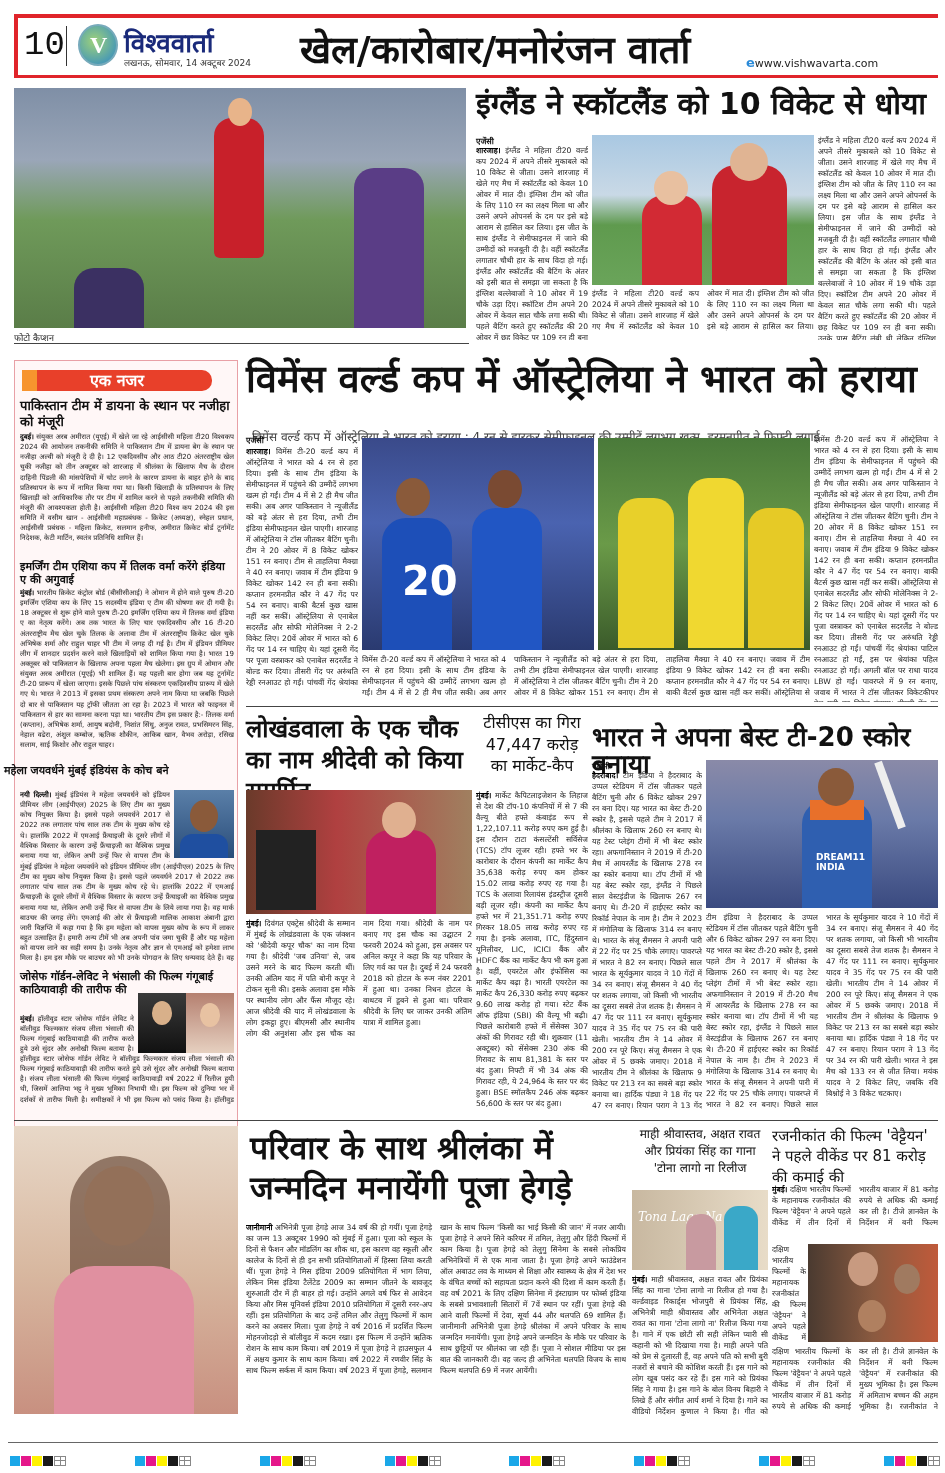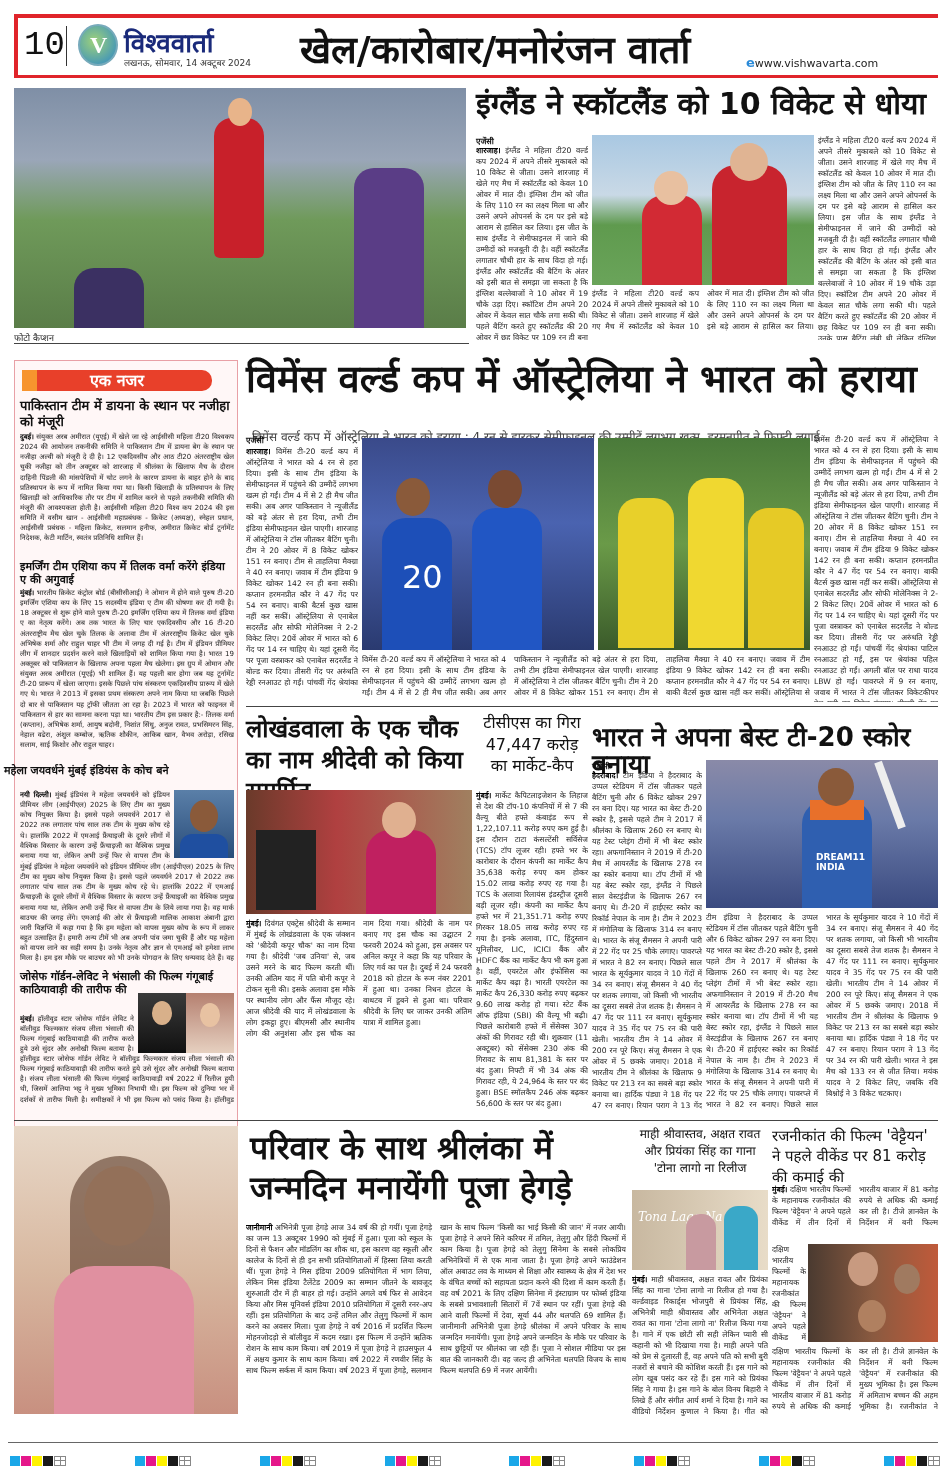--- a/index.html
+++ b/index.html
@@ -93,21 +93,21 @@
 
 <div class="abs hl" style="left:246px;top:360px;width:692px;font-size:38px">विमेंस वर्ल्ड कप में ऑस्ट्रेलिया ने भारत को हराया</div>
 <div class="abs" style="left:252px;top:428px;width:690px;font-size:12px;color:#404040">विमेंस वर्ल्ड कप में ऑस्ट्रेलिया ने भारत को हराया : 4 रन से हारकर सेमीफाइनल की उम्मीदें लगभग खत्म, हरमनप्रीत ने फिफ्टी लगाई</div>
 <div class="abs" style="left:246px;top:434px;font-size:8px;font-weight:bold">एजेंसी</div>
 <div class="abs body" style="left:246px;top:446px;width:112px;height:240px"><b>शारजाह।</b> <span>विमेंस टी-20 वर्ल्ड कप में ऑस्ट्रेलिया ने भारत को 4 रन से हरा दिया। इसी के साथ टीम इंडिया के सेमीफाइनल में पहुंचने की उम्मीदें लगभग खत्म हो गईं। टीम 4 में से 2 ही मैच जीत सकी। अब अगर पाकिस्तान ने न्यूजीलैंड को बड़े अंतर से हरा दिया, तभी टीम इंडिया सेमीफाइनल खेल पाएगी। शारजाह में ऑस्ट्रेलिया ने टॉस जीतकर बैटिंग चुनी। टीम ने 20 ओवर में 8 विकेट खोकर 151 रन बनाए। टीम से ताहलिया मैक्ग्रा ने 40 रन बनाए। जवाब में टीम इंडिया 9 विकेट खोकर 142 रन ही बना सकी। कप्तान हरमनप्रीत कौर ने 47 गेंद पर 54 रन बनाए। बाकी बैटर्स कुछ खास नहीं कर सकीं। ऑस्ट्रेलिया से एनाबेल सदरलैंड और सोफी मोलेनिक्स ने 2-2 विकेट लिए। 20वें ओवर में भारत को 6 गेंद पर 14 रन चाहिए थे। यहां दूसरी गेंद पर पूजा वस्त्राकर को एनाबेल सदरलैंड ने बोल्ड कर दिया। तीसरी गेंद पर अरुंधति रेड्डी रनआउट हो गईं। पांचवीं गेंद श्रेयांका पाटिल रनआउट हो गईं, इस पर श्रेयांका पहिल रनआउट हो गईं। अगली बॉल पर राधा यादव LBW हो गईं। पावरप्ले में 9 रन बनाए, जवाब में भारत ने टॉस जीतकर विकेटकीपर बेथ मूनी का विकेट गंवाया। तीसरी गेंद पर सोफी मोलेनिक्स की बॉल पर स्मृति मंधाना LBW आउट हुईं। टीम इंडिया के लिए दीप्ति शर्मा ने 29 रन बनाए। जॉर्जिया वेयरहम के साथी कैच करवाया। हरमनप्रीत कौर ने चौथे विकेट के लिए 63 रन की पार्टनरशिप की। 16वें ओवर में दोनों ने टीम का स्कोर 100 रन के पार पहुंचा दिया। जेमिमा रोड्रिग्स 12 गेंद पर 16 रन बनाकर आउट हुईं। पावरप्ले के 6 ओवरों में भारत ने 2 विकेट खोकर 47 रन बनाए। ऑस्ट्रेलिया से मेगन शट ने पहले ओवर फेंका। ओवर में भारत ने 5 रन बनाए।</span></div>
 <div class="abs img" style="left:362px;top:438px;width:232px;height:212px;background:linear-gradient(180deg,#3a4a8a 0,#4a63b0 40%,#2a3a70 100%)">
   <div style="position:absolute;left:20px;top:80px;width:70px;height:132px;background:#1d4fb8;border-radius:24px 24px 0 0"></div>
   <div style="position:absolute;left:110px;top:70px;width:70px;height:142px;background:#2156c4;border-radius:24px 24px 0 0"></div>
   <div style="position:absolute;left:34px;top:40px;width:34px;height:38px;background:#8a5a3a;border-radius:50%"></div>
   <div style="position:absolute;left:126px;top:32px;width:34px;height:38px;background:#7a4a32;border-radius:50%"></div>
-  <div style="position:absolute;left:40px;top:120px;font-size:32px;color:#fff;font-weight:normal">20</div>
+  <div style="position:absolute;left:40px;top:120px;font-size:40px;color:#fff;font-weight:bold">20</div>
 </div>
 <div class="abs img" style="left:598px;top:438px;width:212px;height:212px;background:linear-gradient(180deg,#4a7a3a 0,#6a9a48 50%,#3a5a2a 100%)">
   <div style="position:absolute;left:20px;top:60px;width:56px;height:150px;background:#e8d02a;border-radius:20px 20px 0 0"></div>
   <div style="position:absolute;left:90px;top:40px;width:56px;height:170px;background:#f0d830;border-radius:20px 20px 0 0"></div>
   <div style="position:absolute;left:150px;top:70px;width:56px;height:140px;background:#e6ca26;border-radius:20px 20px 0 0"></div>
 </div>
 <div class="abs body cols3" style="left:362px;top:654px;width:448px;height:48px"><span>विमेंस टी-20 वर्ल्ड कप में ऑस्ट्रेलिया ने भारत को 4 रन से हरा दिया। इसी के साथ टीम इंडिया के सेमीफाइनल में पहुंचने की उम्मीदें लगभग खत्म हो गईं। टीम 4 में से 2 ही मैच जीत सकी। अब अगर पाकिस्तान ने न्यूजीलैंड को बड़े अंतर से हरा दिया, तभी टीम इंडिया सेमीफाइनल खेल पाएगी। शारजाह में ऑस्ट्रेलिया ने टॉस जीतकर बैटिंग चुनी। टीम ने 20 ओवर में 8 विकेट खोकर 151 रन बनाए। टीम से ताहलिया मैक्ग्रा ने 40 रन बनाए। जवाब में टीम इंडिया 9 विकेट खोकर 142 रन ही बना सकी। कप्तान हरमनप्रीत कौर ने 47 गेंद पर 54 रन बनाए। बाकी बैटर्स कुछ खास नहीं कर सकीं। ऑस्ट्रेलिया से एनाबेल सदरलैंड और सोफी मोलेनिक्स ने 2-2 विकेट लिए। 20वें ओवर में भारत को 6 गेंद पर 14 रन चाहिए थे। यहां दूसरी गेंद पर पूजा वस्त्राकर को एनाबेल सदरलैंड ने बोल्ड कर दिया। तीसरी गेंद पर अरुंधति रेड्डी रनआउट हो गईं। पांचवीं गेंद श्रेयांका पाटिल रनआउट हो गईं, इस पर श्रेयांका पहिल रनआउट हो गईं। अगली बॉल पर राधा यादव LBW हो गईं। पावरप्ले में 9 रन बनाए, जवाब में भारत ने टॉस जीतकर विकेटकीपर बेथ मूनी का विकेट गंवाया। तीसरी गेंद पर सोफी मोलेनिक्स की बॉल पर स्मृति मंधाना LBW आउट हुईं। टीम इंडिया के लिए दीप्ति शर्मा ने 29 रन बनाए। जॉर्जिया वेयरहम के साथी कैच करवाया। हरमनप्रीत कौर ने चौथे विकेट के लिए 63 रन की पार्टनरशिप की। 16वें ओवर में दोनों ने टीम का स्कोर 100 रन के पार पहुंचा दिया। जेमिमा रोड्रिग्स 12 गेंद पर 16 रन बनाकर आउट हुईं। पावरप्ले के 6 ओवरों में भारत ने 2 विकेट खोकर 47 रन बनाए। ऑस्ट्रेलिया से मेगन शट ने पहले ओवर फेंका। ओवर में भारत ने 5 रन बनाए।</span></div>
 <div class="abs body" style="left:814px;top:434px;width:124px;height:268px"><span>विमेंस टी-20 वर्ल्ड कप में ऑस्ट्रेलिया ने भारत को 4 रन से हरा दिया। इसी के साथ टीम इंडिया के सेमीफाइनल में पहुंचने की उम्मीदें लगभग खत्म हो गईं। टीम 4 में से 2 ही मैच जीत सकी। अब अगर पाकिस्तान ने न्यूजीलैंड को बड़े अंतर से हरा दिया, तभी टीम इंडिया सेमीफाइनल खेल पाएगी। शारजाह में ऑस्ट्रेलिया ने टॉस जीतकर बैटिंग चुनी। टीम ने 20 ओवर में 8 विकेट खोकर 151 रन बनाए। टीम से ताहलिया मैक्ग्रा ने 40 रन बनाए। जवाब में टीम इंडिया 9 विकेट खोकर 142 रन ही बना सकी। कप्तान हरमनप्रीत कौर ने 47 गेंद पर 54 रन बनाए। बाकी बैटर्स कुछ खास नहीं कर सकीं। ऑस्ट्रेलिया से एनाबेल सदरलैंड और सोफी मोलेनिक्स ने 2-2 विकेट लिए। 20वें ओवर में भारत को 6 गेंद पर 14 रन चाहिए थे। यहां दूसरी गेंद पर पूजा वस्त्राकर को एनाबेल सदरलैंड ने बोल्ड कर दिया। तीसरी गेंद पर अरुंधति रेड्डी रनआउट हो गईं। पांचवीं गेंद श्रेयांका पाटिल रनआउट हो गईं, इस पर श्रेयांका पहिल रनआउट हो गईं। अगली बॉल पर राधा यादव LBW हो गईं। पावरप्ले में 9 रन बनाए, जवाब में भारत ने टॉस जीतकर विकेटकीपर बेथ मूनी का विकेट गंवाया। तीसरी गेंद पर सोफी मोलेनिक्स की बॉल पर स्मृति मंधाना LBW आउट हुईं। टीम इंडिया के लिए दीप्ति शर्मा ने 29 रन बनाए। जॉर्जिया वेयरहम के साथी कैच करवाया। हरमनप्रीत कौर ने चौथे विकेट के लिए 63 रन की पार्टनरशिप की। 16वें ओवर में दोनों ने टीम का स्कोर 100 रन के पार पहुंचा दिया। जेमिमा रोड्रिग्स 12 गेंद पर 16 रन बनाकर आउट हुईं। पावरप्ले के 6 ओवरों में भारत ने 2 विकेट खोकर 47 रन बनाए। ऑस्ट्रेलिया से मेगन शट ने पहले ओवर फेंका। ओवर में भारत ने 5 रन बनाए।</span></div>
 <div class="abs rule" style="left:246px;top:706px;width:692px"></div>
 

